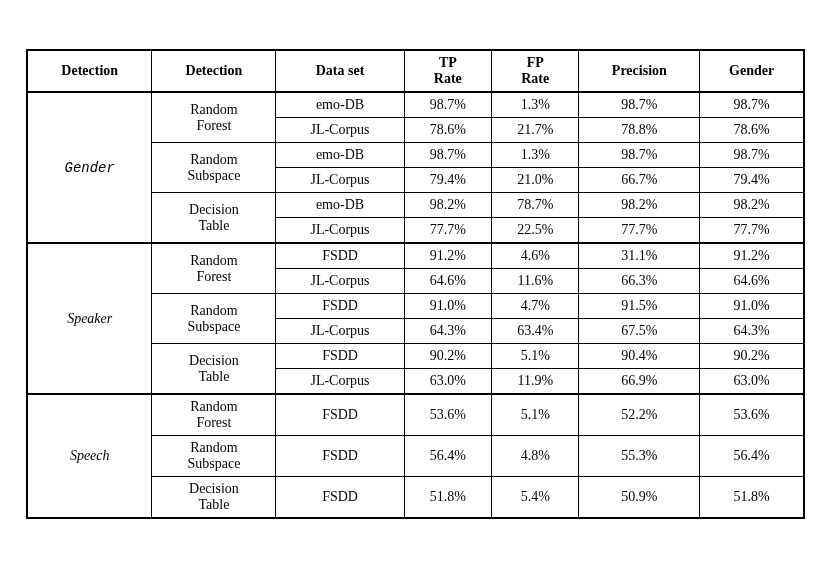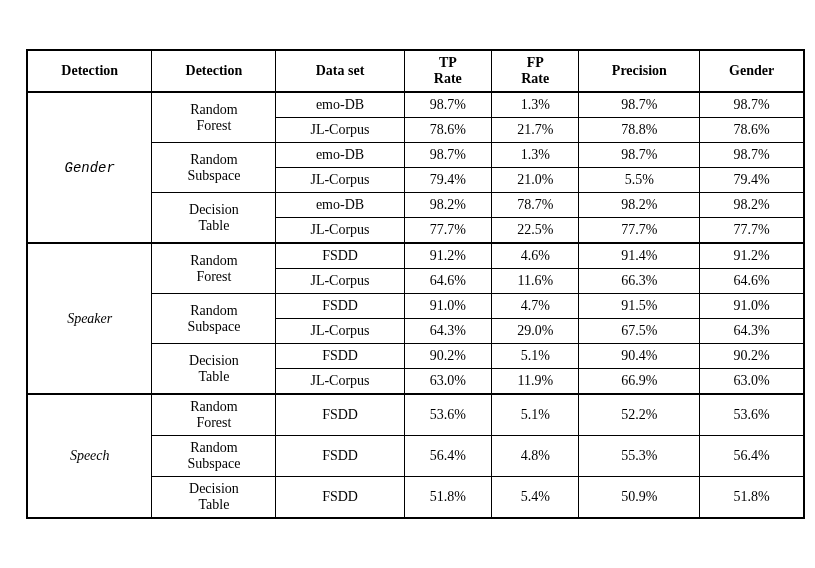--- a/index.html
+++ b/index.html
@@ -76,21 +76,21 @@
           <td>emo-DB</td>
           <td>98.7%</td>
           <td>1.3%</td>
           <td>98.7%</td>
           <td>98.7%</td>
         </tr>
         <tr>
           <td>JL-Corpus</td>
           <td>79.4%</td>
           <td>21.0%</td>
-          <td>5.5%</td>
+          <td>66.7%</td>
           <td>79.4%</td>
         </tr>
         <tr>
           <td rowspan="2" style="vertical-align: middle;">Decision<br>Table</td>
           <td>emo-DB</td>
           <td>98.2%</td>
           <td>78.7%</td>
           <td>98.2%</td>
           <td>98.2%</td>
         </tr>
@@ -100,42 +100,42 @@
           <td>22.5%</td>
           <td>77.7%</td>
           <td>77.7%</td>
         </tr>
         <tr class="thick-top" style="border-top: 2px solid rgb(0, 0, 0);">
           <td rowspan="6" style="font-style: italic; vertical-align: middle; border-top: 2px solid rgb(0, 0, 0);">Speaker</td>
           <td rowspan="2" style="vertical-align: middle; border-top: 2px solid rgb(0, 0, 0);">Random<br>Forest</td>
           <td style="border-top: 2px solid rgb(0, 0, 0);">FSDD</td>
           <td style="border-top: 2px solid rgb(0, 0, 0);">91.2%</td>
           <td style="border-top: 2px solid rgb(0, 0, 0);">4.6%</td>
-          <td style="border-top: 2px solid rgb(0, 0, 0);">91.4%</td>
+          <td style="border-top: 2px solid rgb(0, 0, 0);">31.1%</td>
           <td style="border-top: 2px solid rgb(0, 0, 0);">91.2%</td>
         </tr>
         <tr>
           <td>JL-Corpus</td>
           <td>64.6%</td>
           <td>11.6%</td>
           <td>66.3%</td>
           <td>64.6%</td>
         </tr>
         <tr>
           <td rowspan="2" style="vertical-align: middle;">Random<br>Subspace</td>
           <td>FSDD</td>
           <td>91.0%</td>
           <td>4.7%</td>
           <td>91.5%</td>
           <td>91.0%</td>
         </tr>
         <tr>
           <td>JL-Corpus</td>
           <td>64.3%</td>
-          <td>29.0%</td>
+          <td>63.4%</td>
           <td>67.5%</td>
           <td>64.3%</td>
         </tr>
         <tr>
           <td rowspan="2" style="vertical-align: middle;">Decision<br>Table</td>
           <td>FSDD</td>
           <td>90.2%</td>
           <td>5.1%</td>
           <td>90.4%</td>
           <td>90.2%</td>

